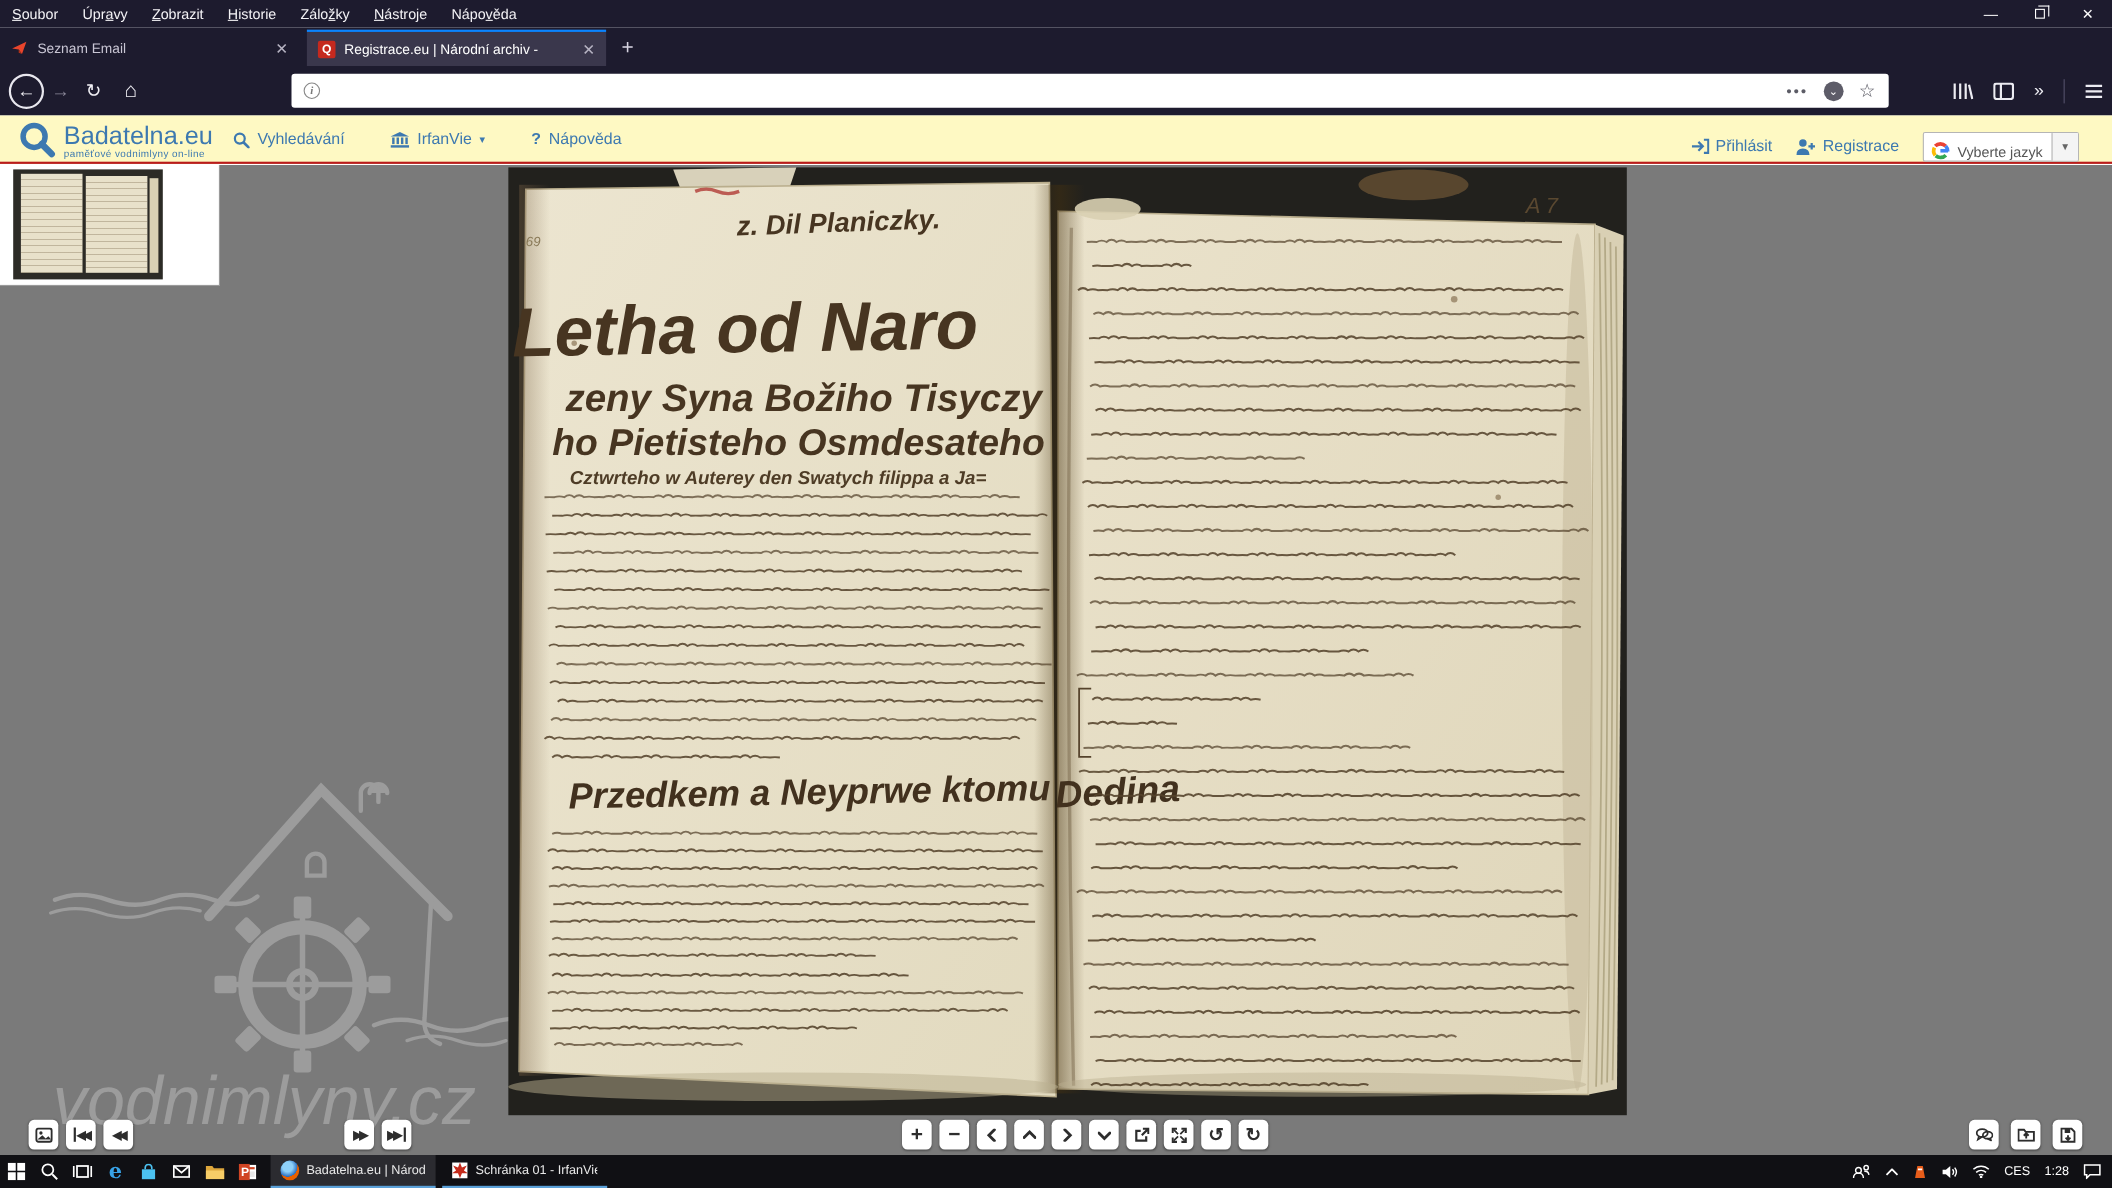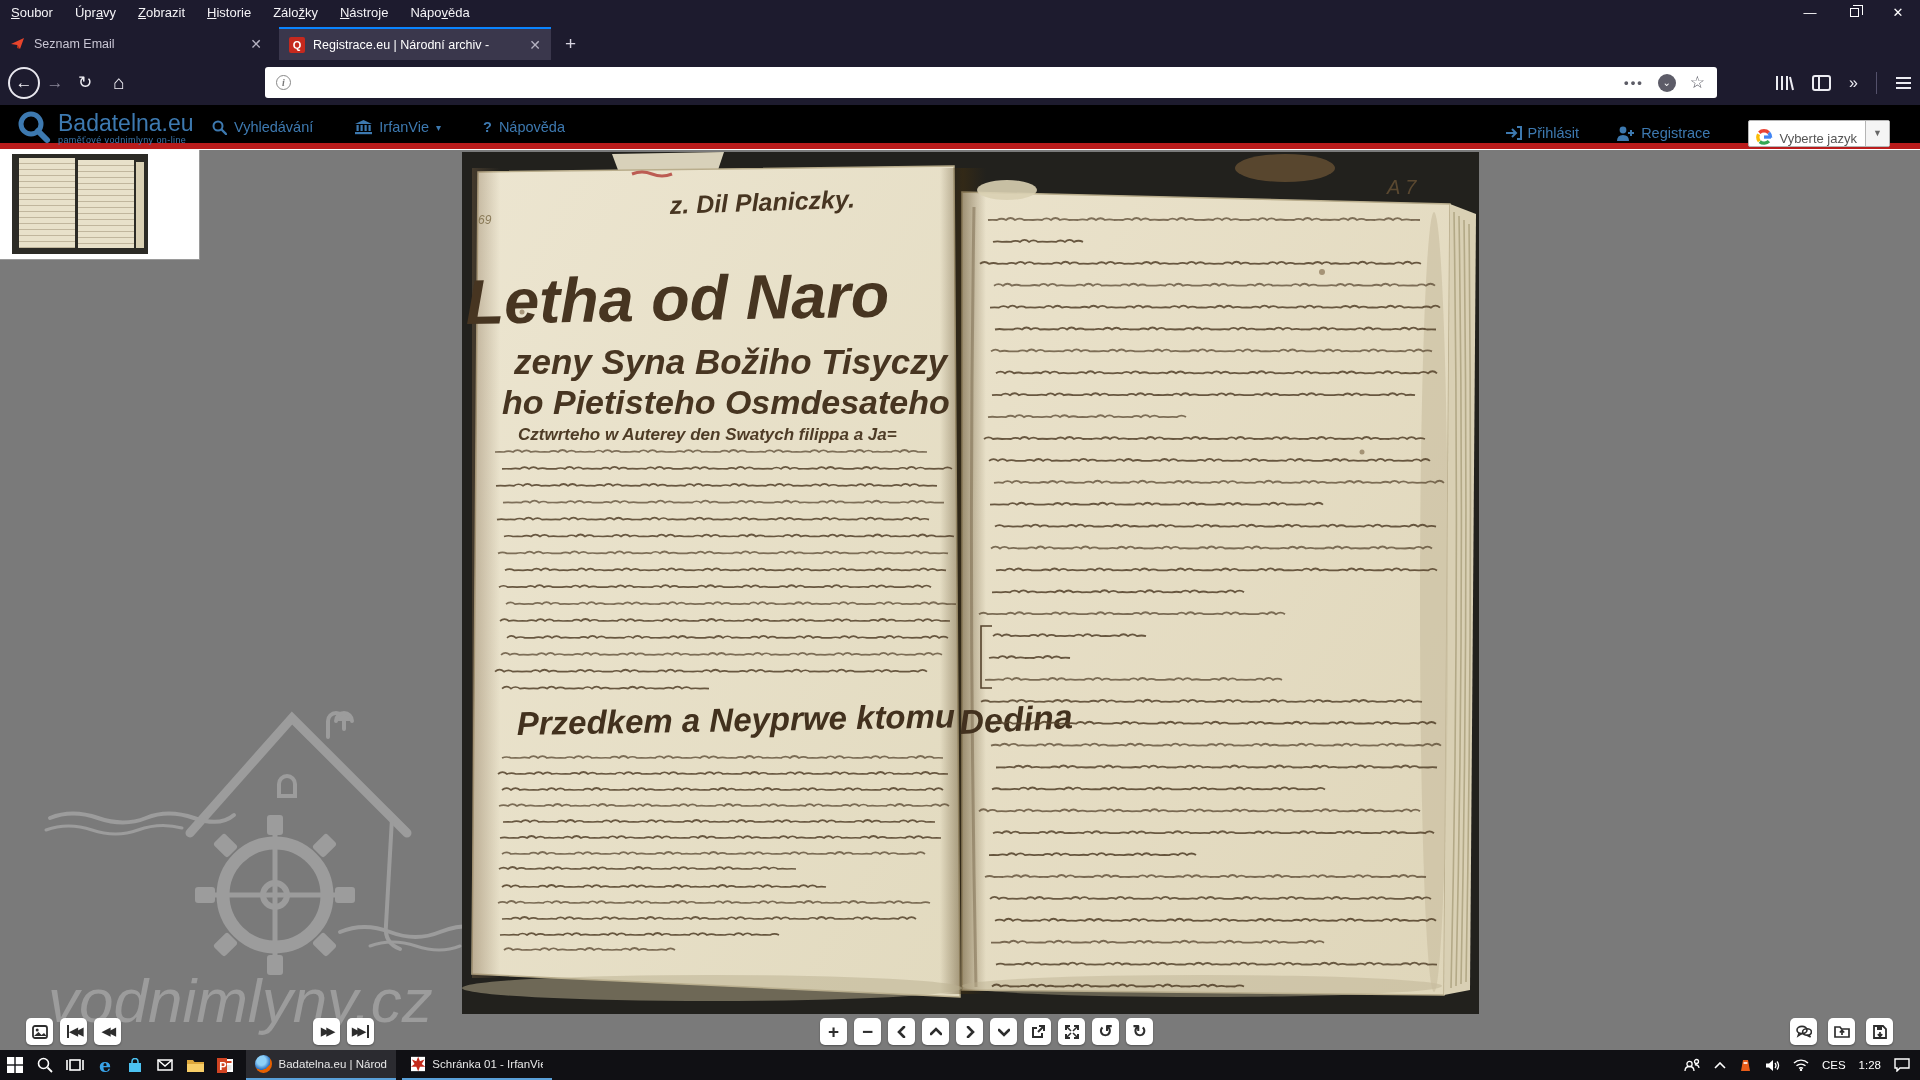--- a/index.html
+++ b/index.html
@@ -41,27 +41,27 @@
   #url-text b{color:#1b1b1f;font-weight:bold}
   #urlbar-right{margin-left:auto;display:flex;align-items:center;gap:14px;padding-right:12px}
   #dots-icon{color:#5c5c66;font-weight:bold;letter-spacing:2px;font-size:13px}
   #pocket-icon{width:18px;height:18px;border-radius:50%;background:#5d5c68;color:#fff;display:flex;align-items:center;justify-content:center;font-size:10px}
   #star-icon{color:#55555f;font-size:17px}
   #navbar-right{position:absolute;right:8px;top:0;height:45px;display:flex;align-items:center;gap:18px}
   .nr-icon{color:#ececf2}
   #nav-sep{width:1px;height:22px;background:#54516b}
 
   
-  #siteheader{left:0;top:105px;width:1920px;height:44px;background:#000000;border-bottom:6px solid #b91c1c}
+  #siteheader{left:0;top:105px;width:1920px;height:44px;background:#fef9c3;border-bottom:2px solid #b91c1c}
   #logo-block{position:absolute;left:16px;top:4px;display:flex;align-items:center;gap:6px}
   #logo-text-title{color:var(--accent-blue);font-size:23px}
   #logo-text-tagline{color:var(--accent-blue);font-size:9px;letter-spacing:.4px;margin-top:-2px}
   #header-nav{position:absolute;left:212px;top:0;height:44px;display:flex;align-items:center;gap:42px}
   .hnav{display:flex;align-items:center;gap:7px;color:var(--accent-blue);font-size:14.5px}
-  #header-right{position:absolute;right:30px;top:0;height:56px;display:flex;align-items:center;gap:38px}
+  #header-right{position:absolute;right:30px;top:0;height:56px;display:flex;align-items:center;gap:22px}
   .hright{display:flex;align-items:center;gap:6px;color:var(--accent-blue);font-size:14.5px}
   #lang-box{display:flex;align-items:flex-end;height:27px;border:1px solid #b5b5b5;border-radius:2px;background:#fff}
   #lang-label{font-size:13px;color:#555;padding:0 8px 0 6px}
   #lang-caret{width:24px;height:100%;border-left:1px solid #b5b5b5;background:#f4f4f4;display:flex;align-items:center;justify-content:center;color:#666;font-size:9px}
 
   
   #viewer{left:0;top:150px;width:1920px;height:900px;background:var(--viewer-bg)}
   #thumb-panel{left:0;top:0;width:200px;height:110px;background:#fff;border-right:1px solid #9a9a9a;border-bottom:1px solid #9a9a9a}
   #thumb{position:absolute;left:12px;top:4px;width:136px;height:100px;background:#2c2b26}
   .thumb-page{position:absolute;background:var(--page-cream);background-image:repeating-linear-gradient(rgba(90,70,40,0) 0 5px,rgba(90,70,40,.28) 5px 6px)}

